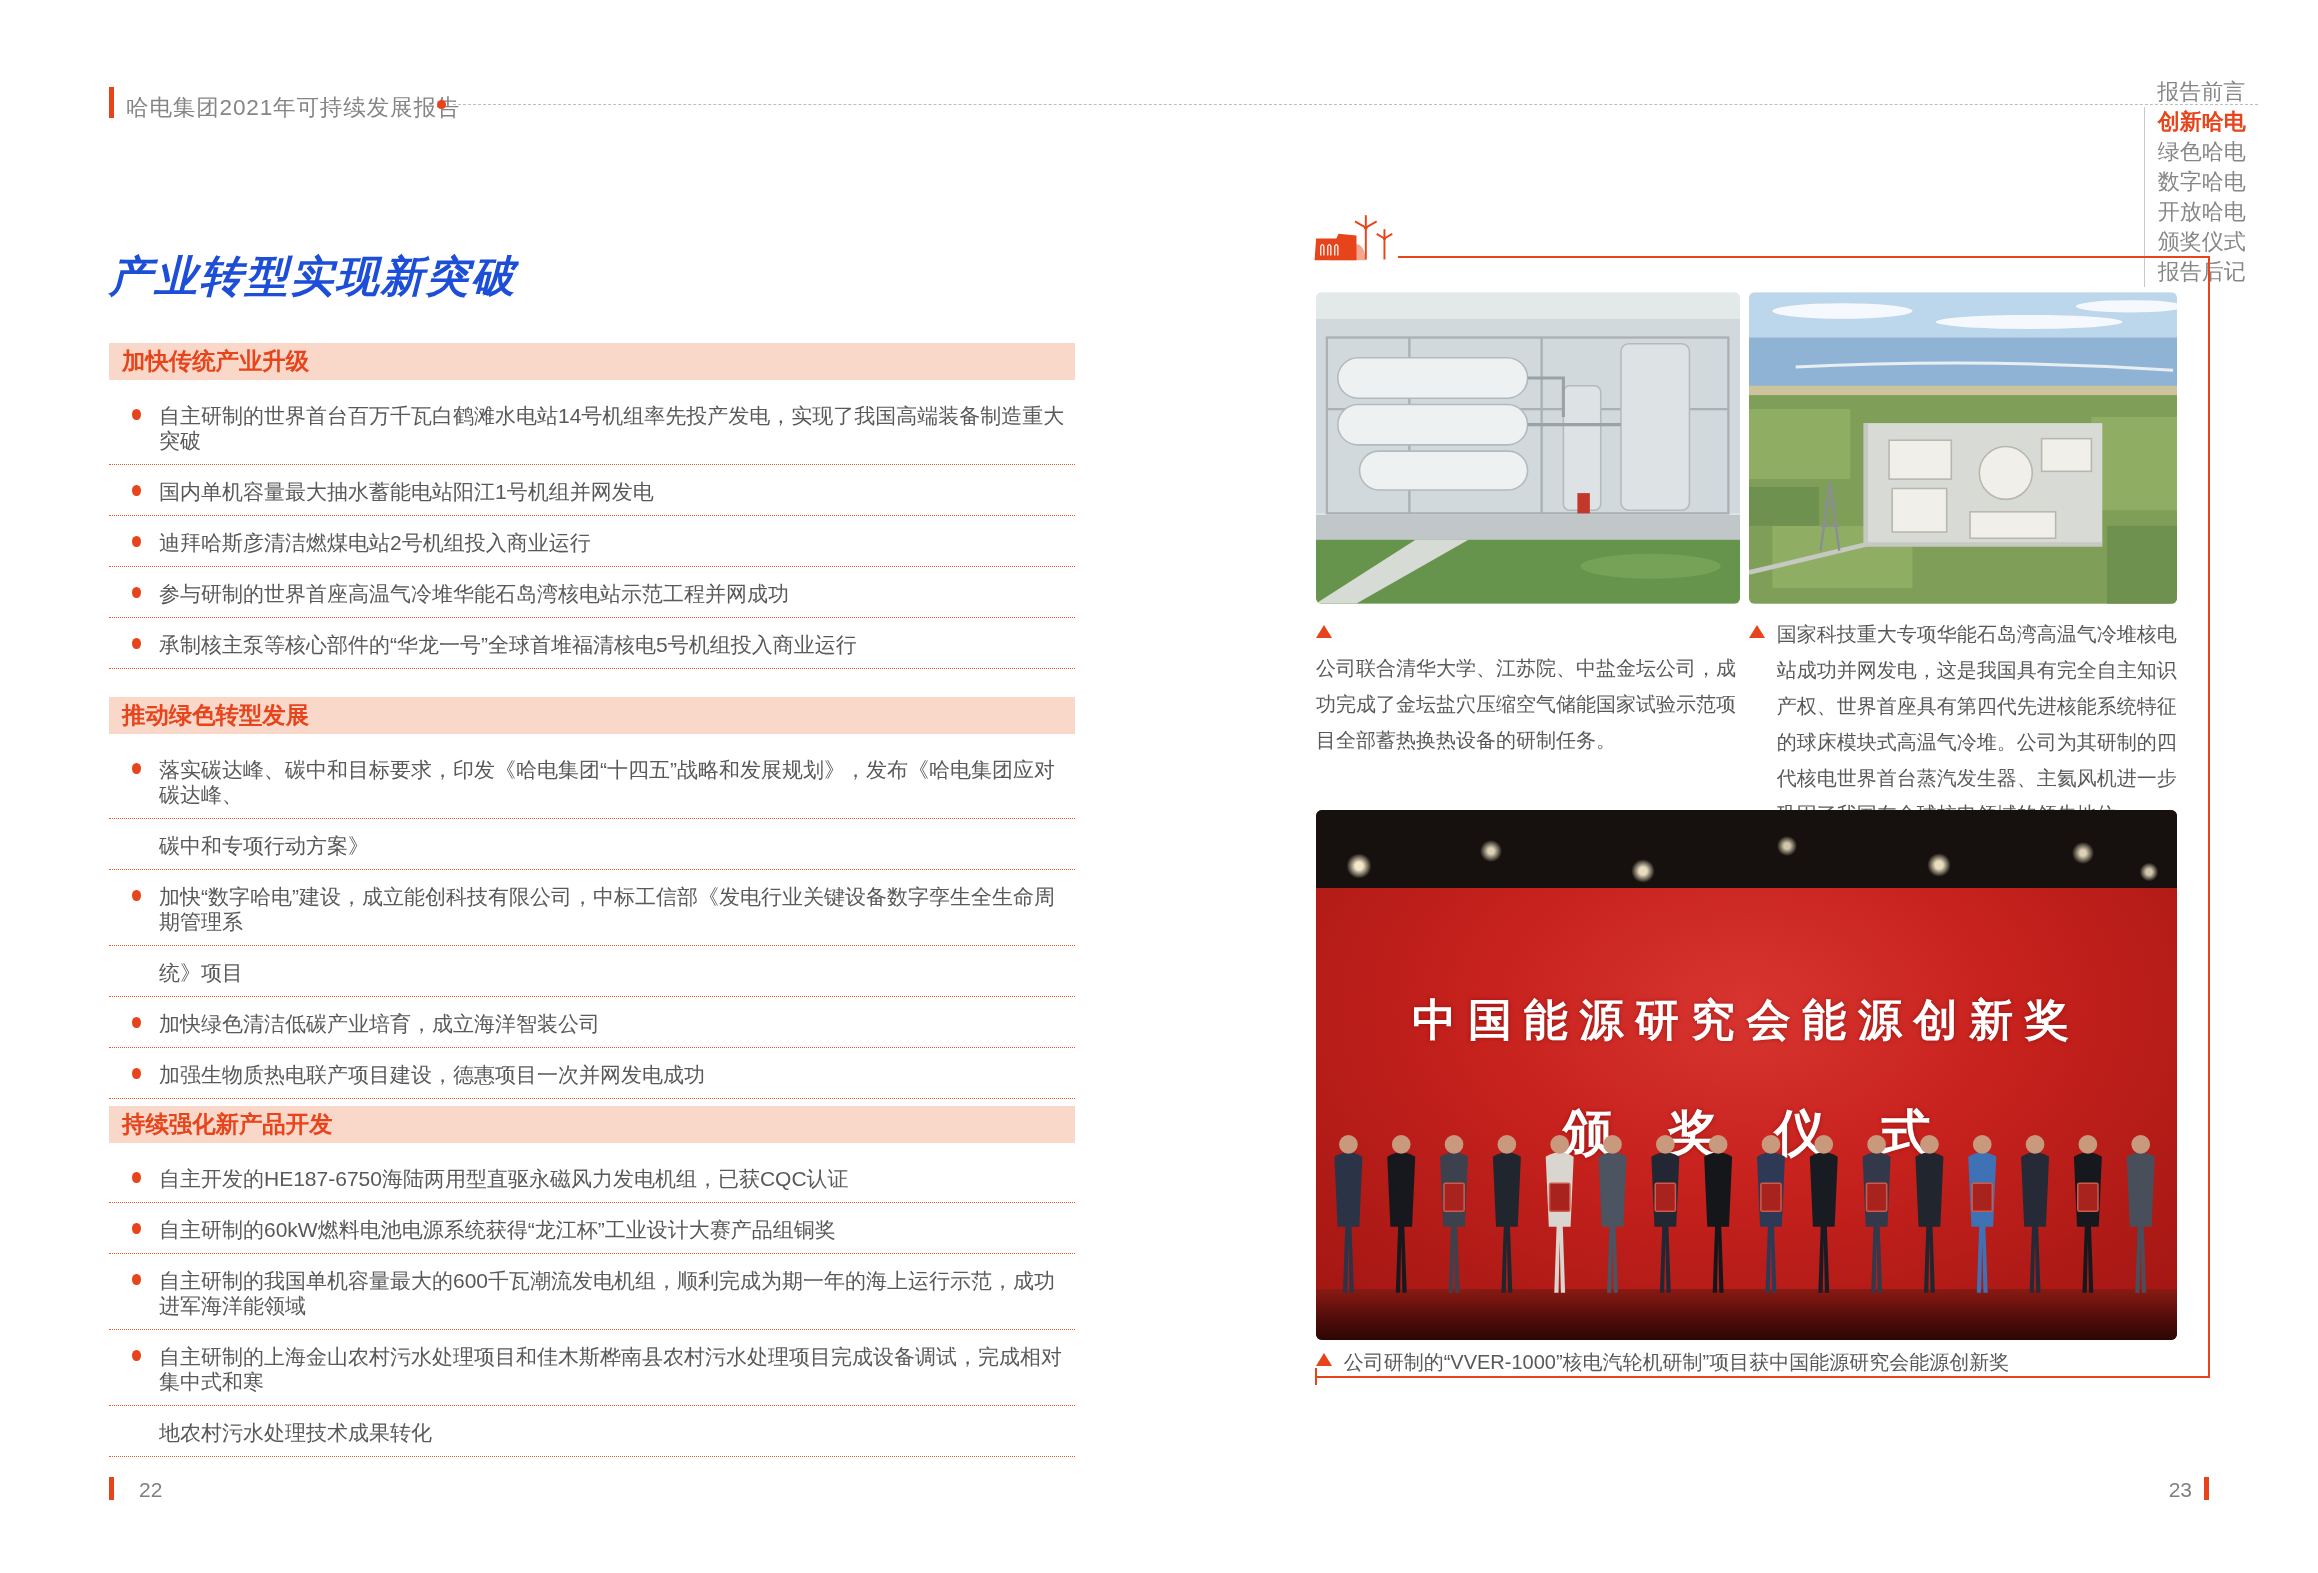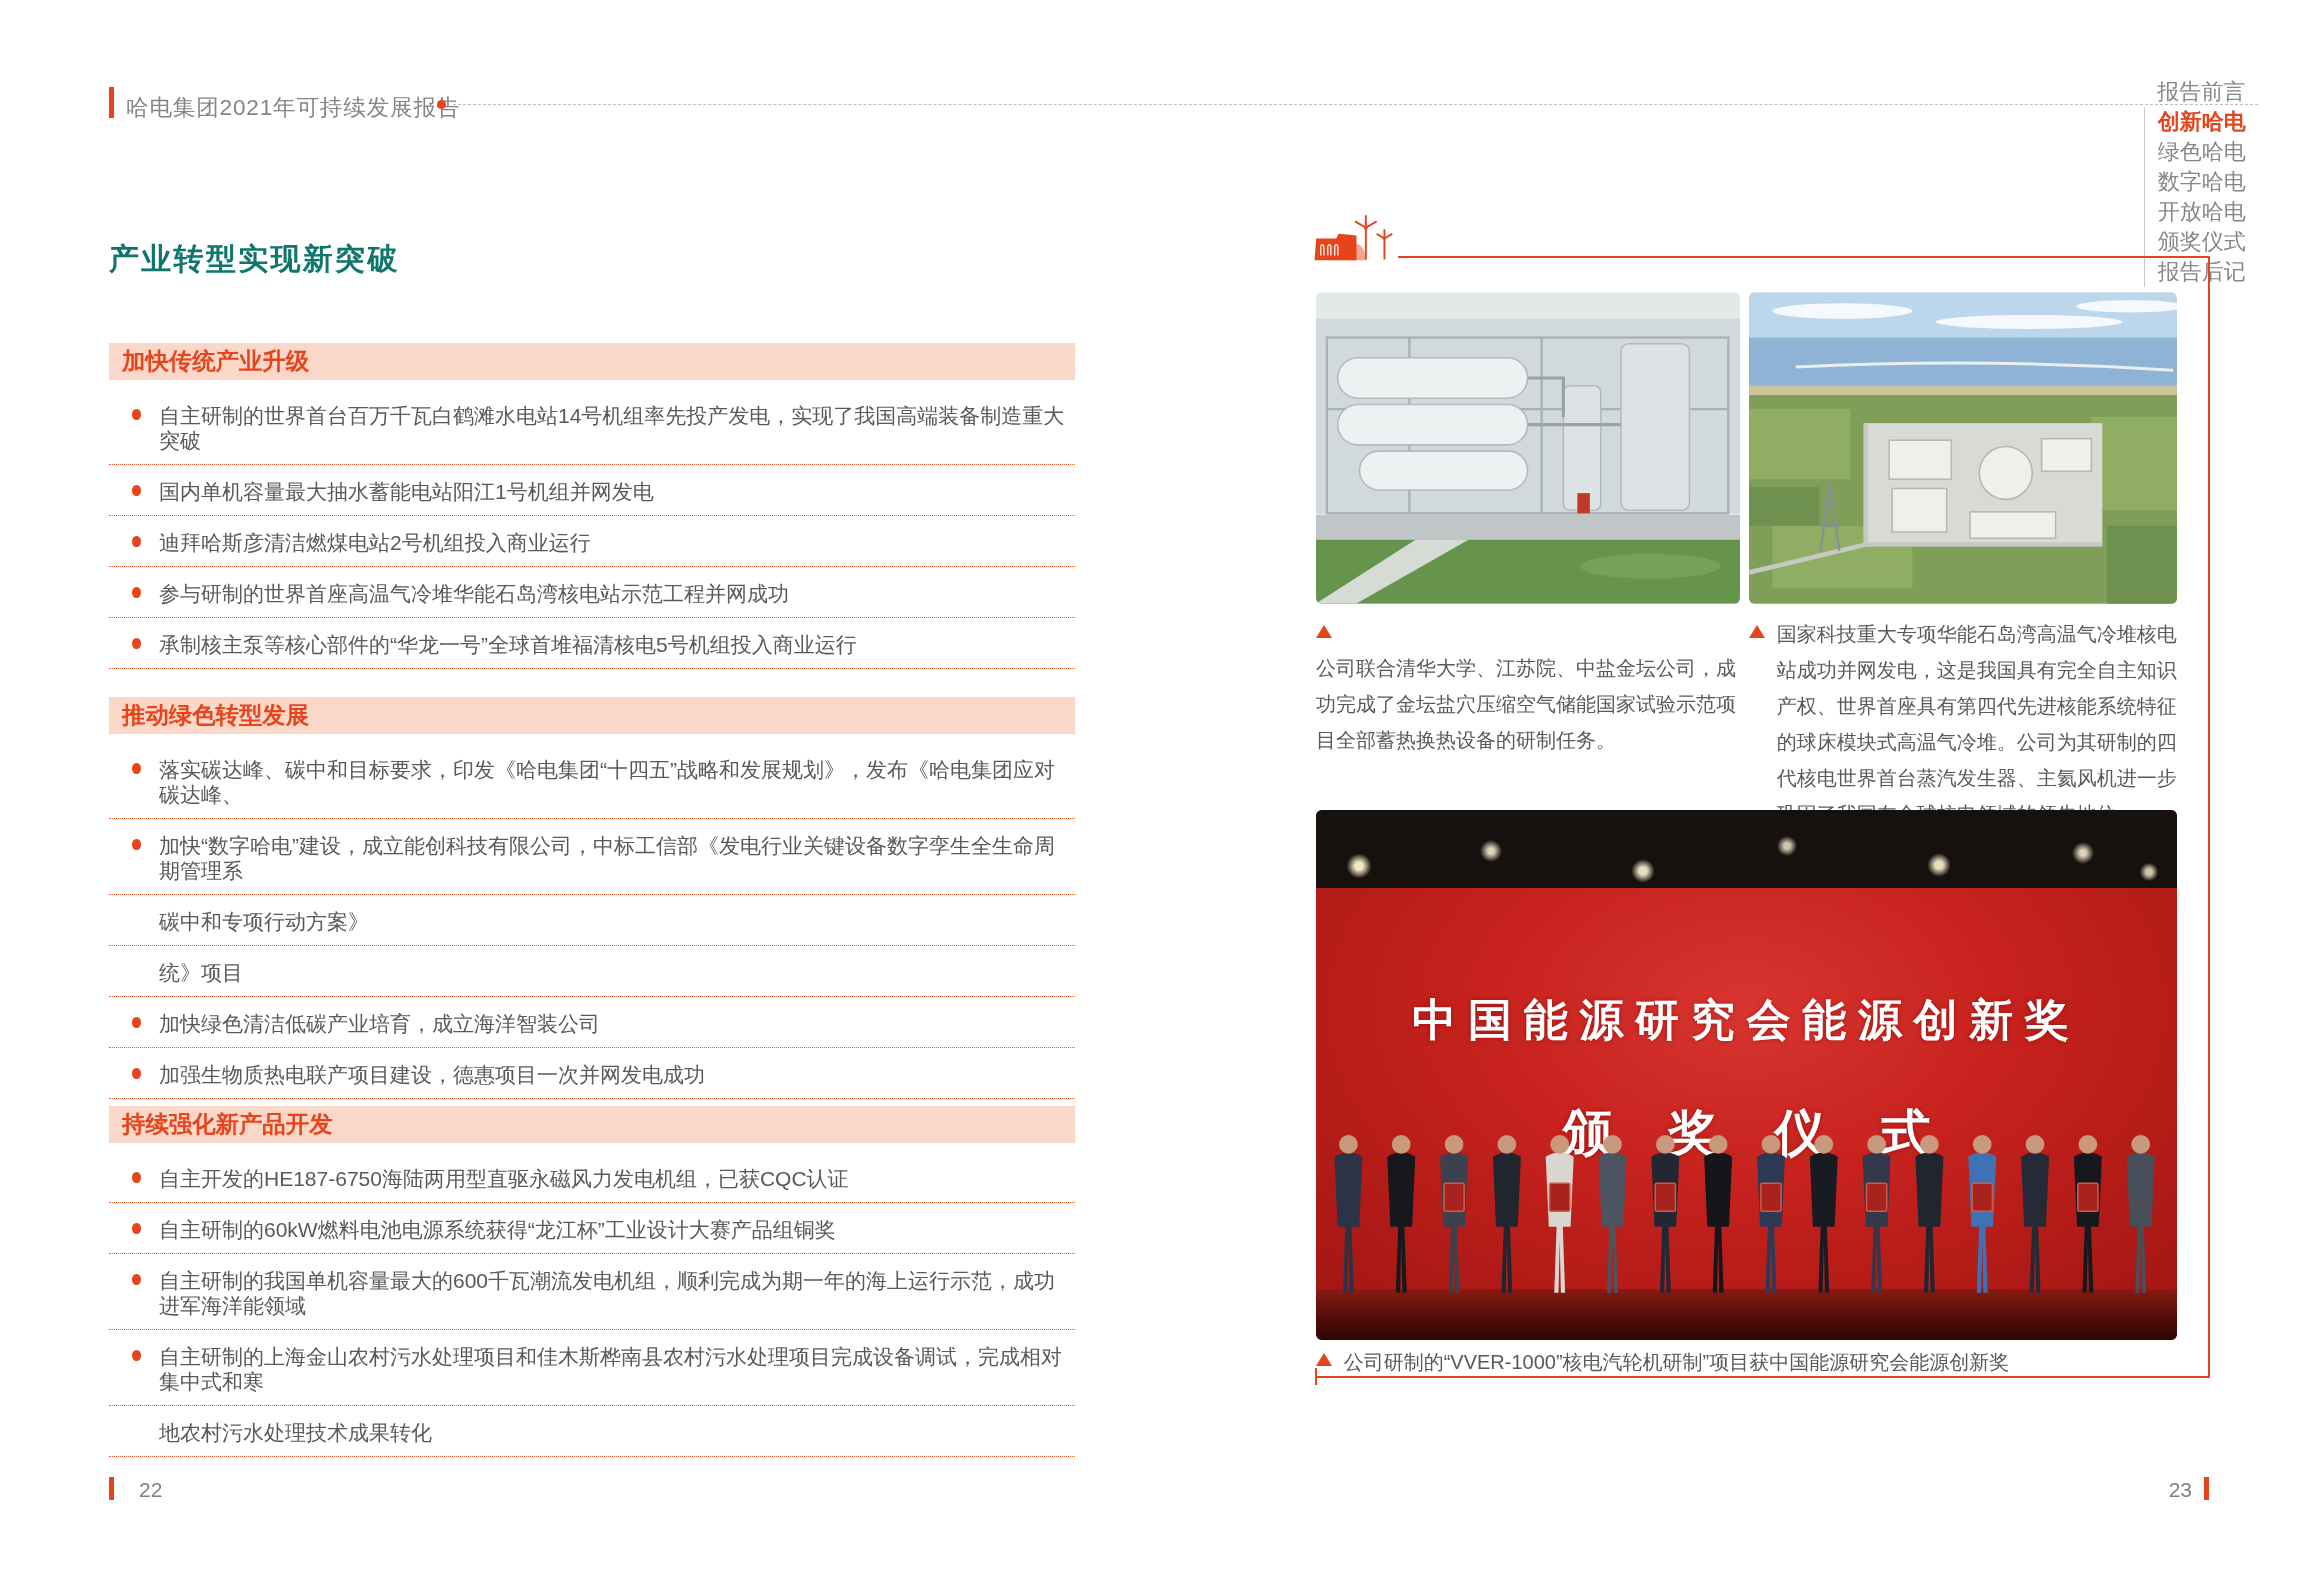--- a/index.html
+++ b/index.html
@@ -10,21 +10,21 @@
   .h-bar{position:absolute;left:109px;top:87px;width:4.7px;height:31px;background:#e8441b;}
   .h-title{position:absolute;left:126px;top:92px;font-size:22.6px;color:#858585;letter-spacing:0.8px;}
   .h-dot{position:absolute;left:437px;top:100px;width:8.6px;height:8.6px;border-radius:50%;background:#e8441b;}
   .h-dash{position:absolute;left:453px;top:104px;width:1805px;border-top:1.6px dashed #bdbdbd;}
   .h-nav{position:absolute;right:60px;top:77px;display:flex;align-items:center;font-size:22px;color:#868686;white-space:nowrap;flex-direction:column;}
   .h-nav .nav-item{padding:0 13.2px;position:relative;cursor:default;}
   .h-nav .nav-item + .nav-item{border-left:1.6px solid #c8c8c8;}
   .h-nav .nav-item.active{color:#e8441b;font-weight:bold;}
 
   
-  .page-title{position:absolute;left:109px;top:219px;font-size:30px;font-weight:bold;color:#0f766e;letter-spacing:2.3px;}
+  .page-title{position:absolute;left:109px;top:219px;font-size:43px;font-weight:bold;color:#1d4ed8;letter-spacing:2.3px;font-style:italic;}
   .section{position:absolute;left:109px;width:966px;}
   .sec-1{top:343px;} .sec-2{top:697px;} .sec-3{top:1106px;}
   .sec-bar{height:37px;line-height:37px;background:#f9d7c9;color:#e8441b;font-size:23.4px;font-weight:bold;padding-left:13px;box-sizing:border-box;}
   .rows{margin-top:9.3px;}
   .row{position:relative;padding:14px 0 11px 50px;font-size:21px;line-height:25px;color:#5a5858;border-bottom:1.6px dotted #ea5a27;}
   .row.bullet::before{content:"";position:absolute;left:23.4px;top:20px;width:8.6px;height:11px;border-radius:50%;background:#e8441b;}
 
   
   .f-bar{position:absolute;width:4.7px;height:23.4px;background:#e8441b;top:1477px;}
   .f-bar.left{left:109px;} .f-bar.right{left:2204px;}
@@ -104,22 +104,22 @@
       <div class="row bullet"><span>迪拜哈斯彦清洁燃煤电站2号机组投入商业运行</span></div>
       <div class="row bullet"><span>参与研制的世界首座高温气冷堆华能石岛湾核电站示范工程并网成功</span></div>
       <div class="row bullet"><span>承制核主泵等核心部件的“华龙一号”全球首堆福清核电5号机组投入商业运行</span></div>
     </div>
   </section>
 
   <section class="section sec-2">
     <div class="sec-bar">推动绿色转型发展</div>
     <div class="rows">
       <div class="row bullet"><span>落实碳达峰、碳中和目标要求，印发《哈电集团“十四五”战略和发展规划》，发布《哈电集团应对碳达峰、</span></div>
+      <div class="row cont"><span>碳中和专项行动方案》</span></div>
       <div class="row bullet"><span>加快“数字哈电”建设，成立能创科技有限公司，中标工信部《发电行业关键设备数字孪生全生命周期管理系</span></div>
-      <div class="row cont"><span>碳中和专项行动方案》</span></div>
       <div class="row cont"><span>统》项目</span></div>
       <div class="row bullet"><span>加快绿色清洁低碳产业培育，成立海洋智装公司</span></div>
       <div class="row bullet"><span>加强生物质热电联产项目建设，德惠项目一次并网发电成功</span></div>
     </div>
   </section>
 
   <section class="section sec-3">
     <div class="sec-bar">持续强化新产品开发</div>
     <div class="rows">
       <div class="row bullet"><span>自主开发的HE187-6750海陆两用型直驱永磁风力发电机组，已获CQC认证</span></div>

